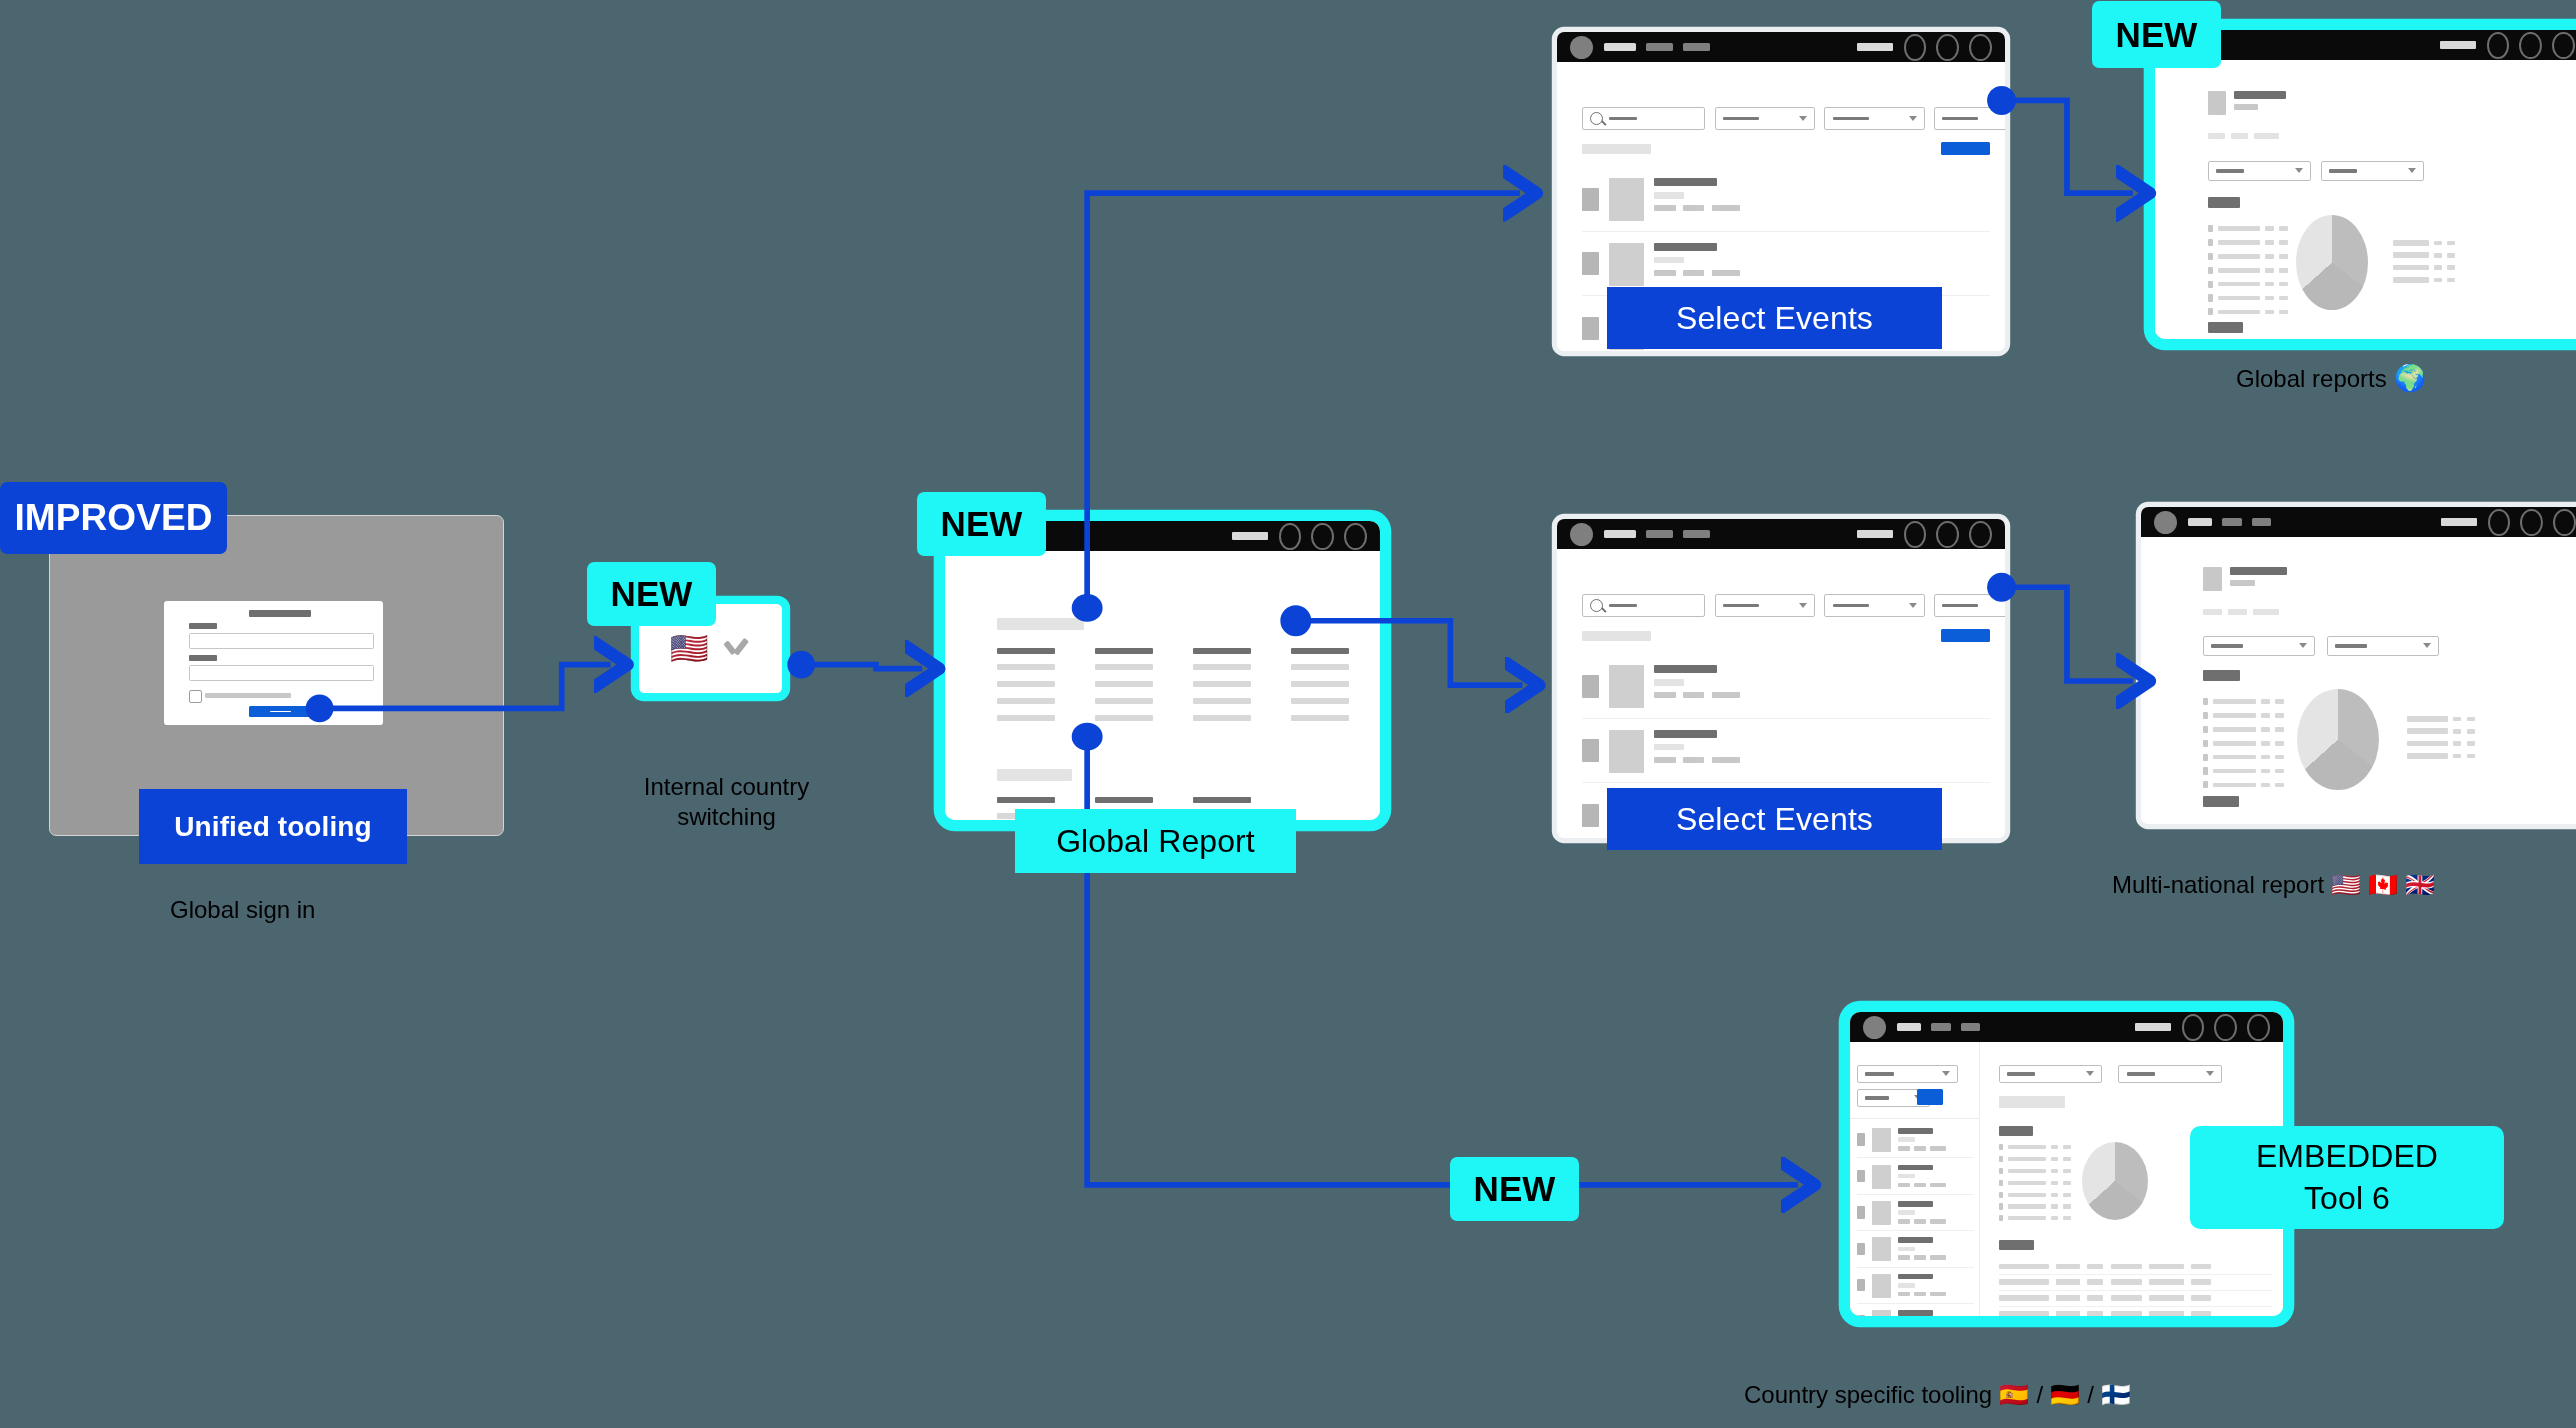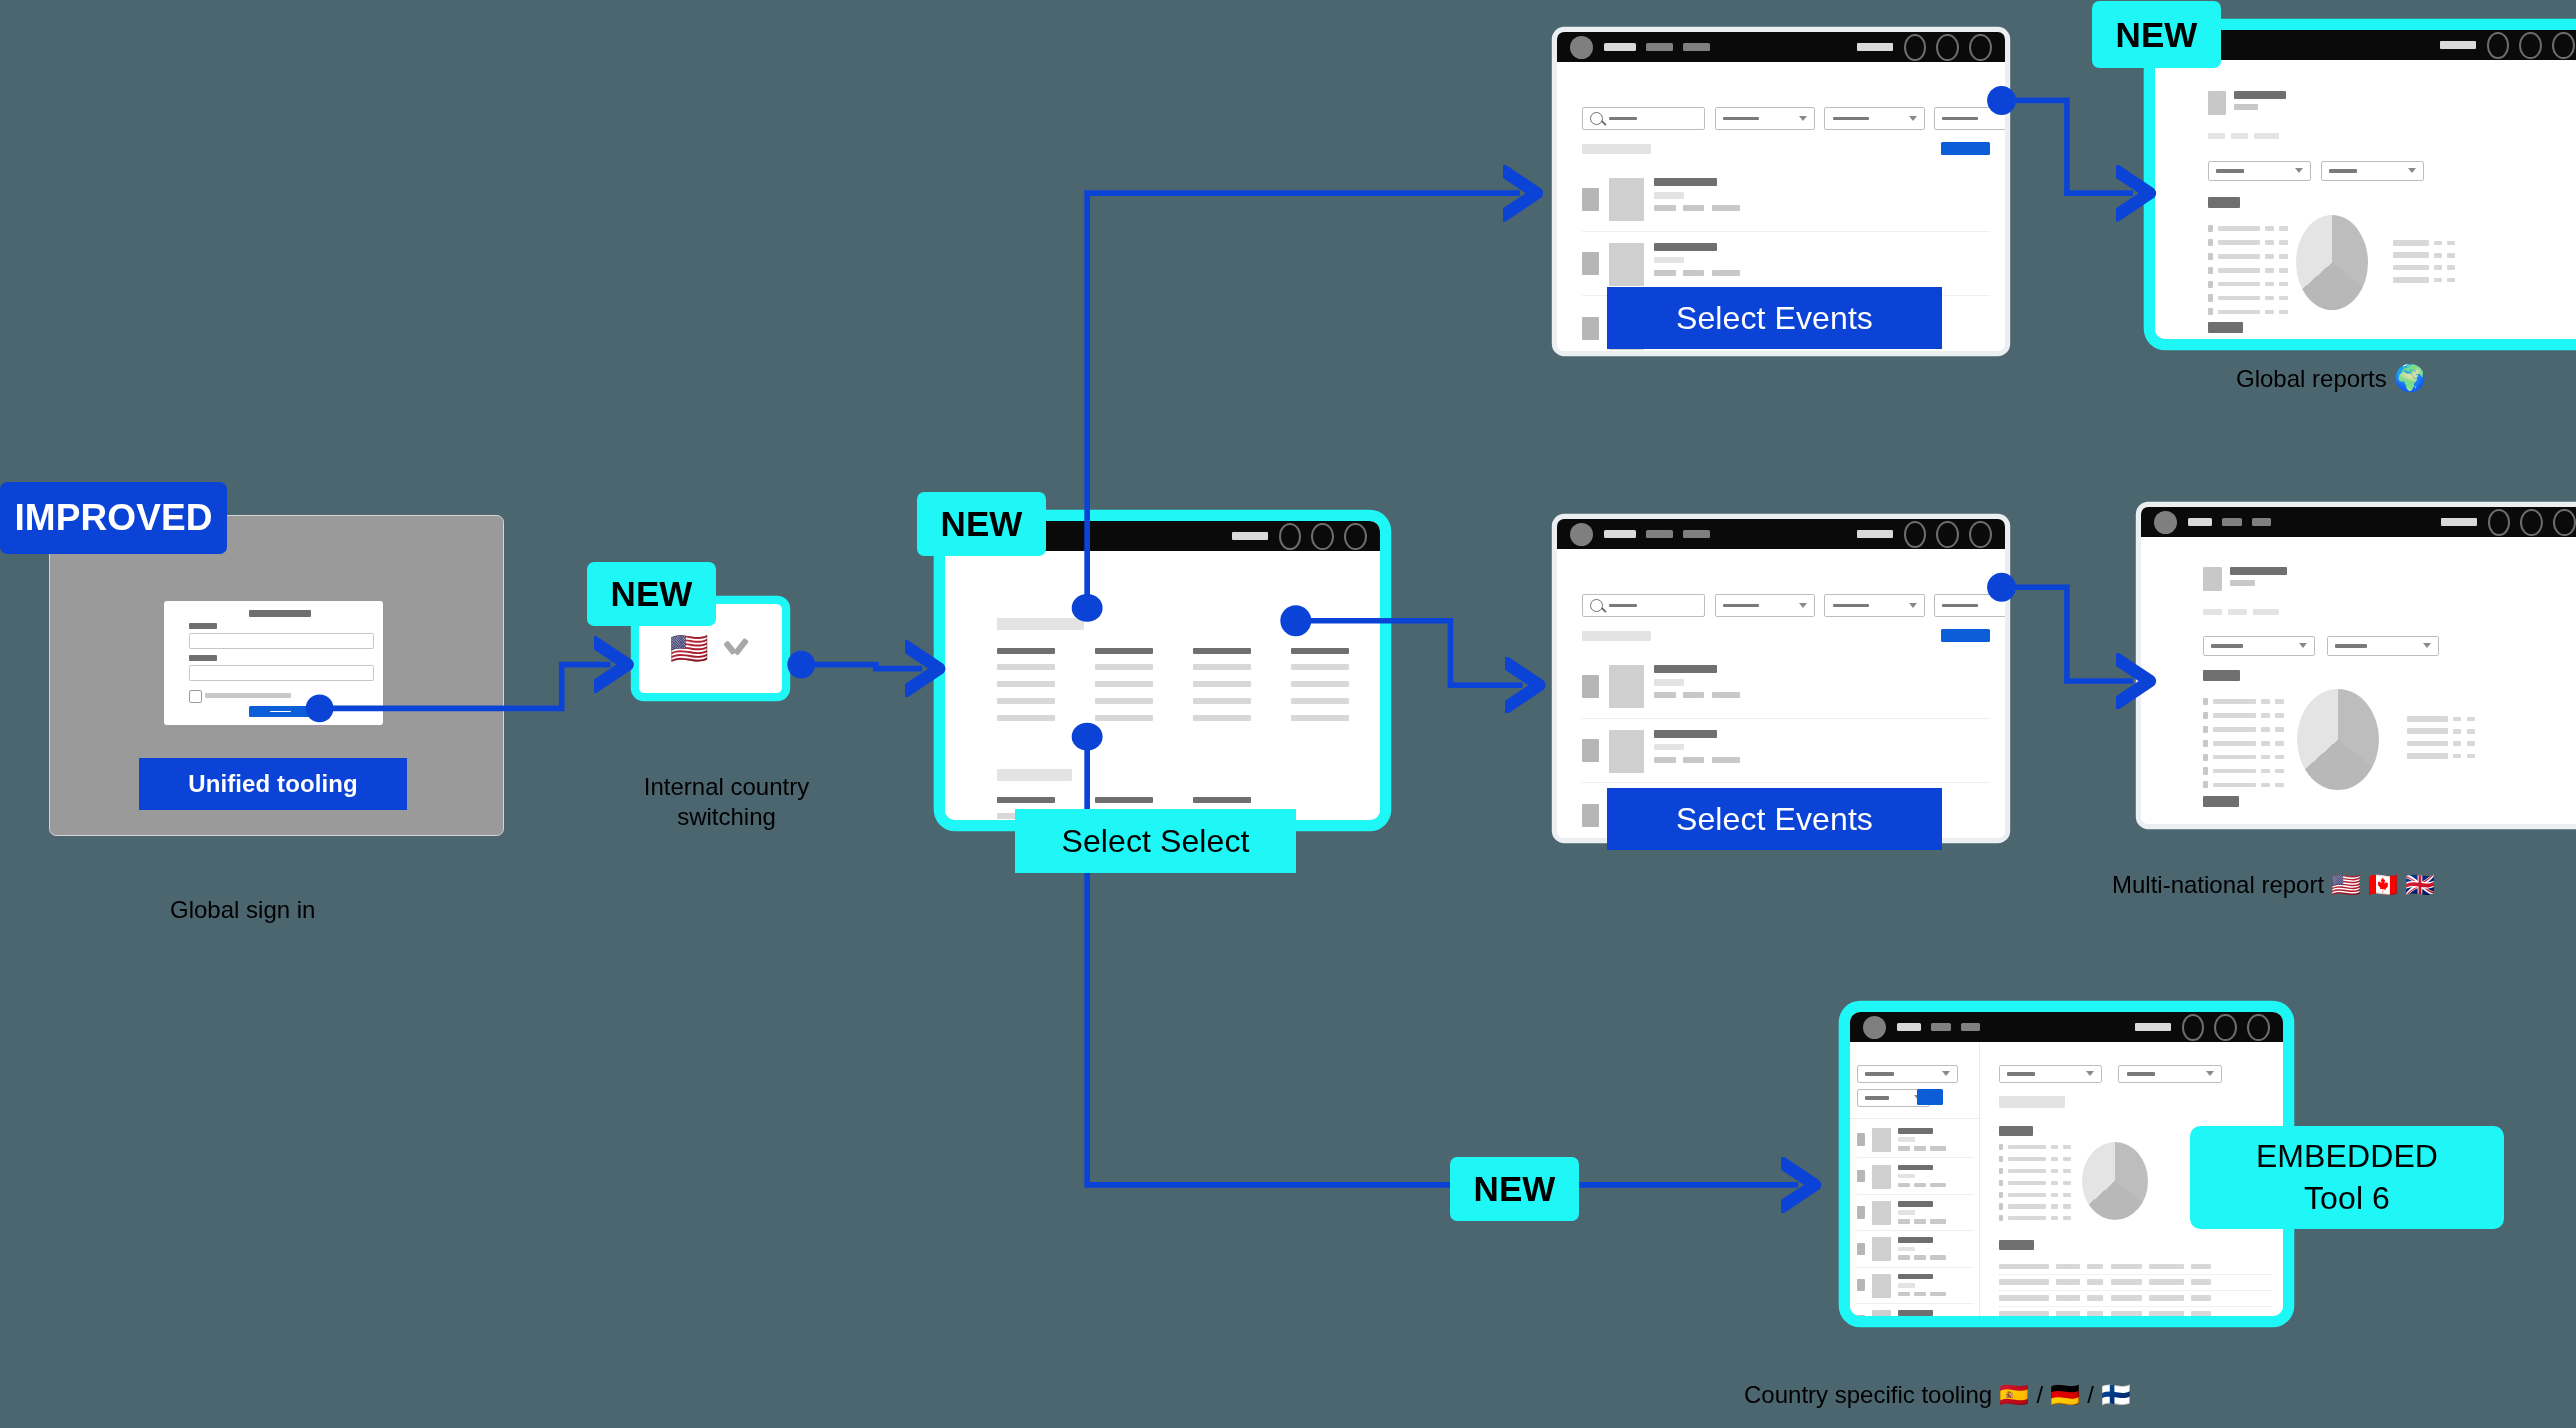--- a/index.html
+++ b/index.html
@@ -130,21 +130,21 @@
     <div style="position:absolute;left:25px;top:32px;width:183px;height:14px;border:1px solid #c6c6c6;border-radius:1.5px;background:#fff;"></div>
     <div class="sk dark" style="position:absolute;left:25px;top:54px;width:28px;height:5.7px;"></div>
     <div style="position:absolute;left:25px;top:64px;width:183px;height:14px;border:1px solid #c6c6c6;border-radius:1.5px;background:#fff;"></div>
     <div style="position:absolute;left:25px;top:89px;width:10.8px;height:10.8px;border:1.5px solid #9a9a9a;border-radius:2.1px;background:#fff;"></div>
     <div class="sk mid" style="position:absolute;left:41px;top:92px;width:86px;height:4.6px;"></div>
     <div class="btn-blue" style="position:absolute;left:85px;top:105px;width:62px;height:11.3px;">
       <div style="position:absolute;left:20.6px;top:4.6px;width:21px;height:1.5px;background:#fff;border-radius:1px;"></div>
     </div>
   </div>
 
-  <div class="tag blue" style="left:139px;top:758px;width:268px;height:52px;font-size:24px;">Unified tooling</div>
+  <div class="tag blue" style="left:139px;top:789px;width:268px;height:75px;font-size:28px;">Unified tooling</div>
 
   <div class="caption" style="left:170px;top:896px;">
     <span>Global sign in</span>
   </div>
 
   <div class="tag cyan round" style="left:587px;top:562px;width:129px;height:64px;font-size:35px;z-index:11;">NEW</div>
 
   <div class="flagcard" style="left:639px;top:604px;width:143px;height:89px;">
     <span class="flagemoji">🇺🇸</span>
     <span class="tick"></span>
@@ -213,21 +213,21 @@
           <div class="sk dark" style="height:6.2px;margin-bottom:9.8px;"></div>
           <div class="sk" style="height:6.2px;margin-bottom:10.8px;"></div>
 
         </div>
       </div>
     </div>
   </div>
 
   <div class="tag cyan round" style="left:917px;top:492px;width:129px;height:64px;font-size:35px;z-index:11;">NEW</div>
 
-  <div class="tag cyan" style="left:1015px;top:809px;width:281px;height:64px;font-size:32px;font-weight:400;z-index:11;">Select Select</div>
+  <div class="tag cyan" style="left:1015px;top:809px;width:281px;height:64px;font-size:32px;font-weight:400;z-index:11;">Global Report</div>
 
   <div class="win" style="left:1557px;top:32px;width:448px;height:319px;">
     <div class="titlebar">
       <div class="tb-dot"></div>
       <div class="tb-pill" style="width:32px;"></div>
       <div class="tb-pill d" style="width:27px;"></div>
       <div class="tb-pill d" style="width:27px;"></div>
       <div class="tb-spacer"></div>
       <div class="tb-bar"></div>
       <div class="tb-ring"></div>

